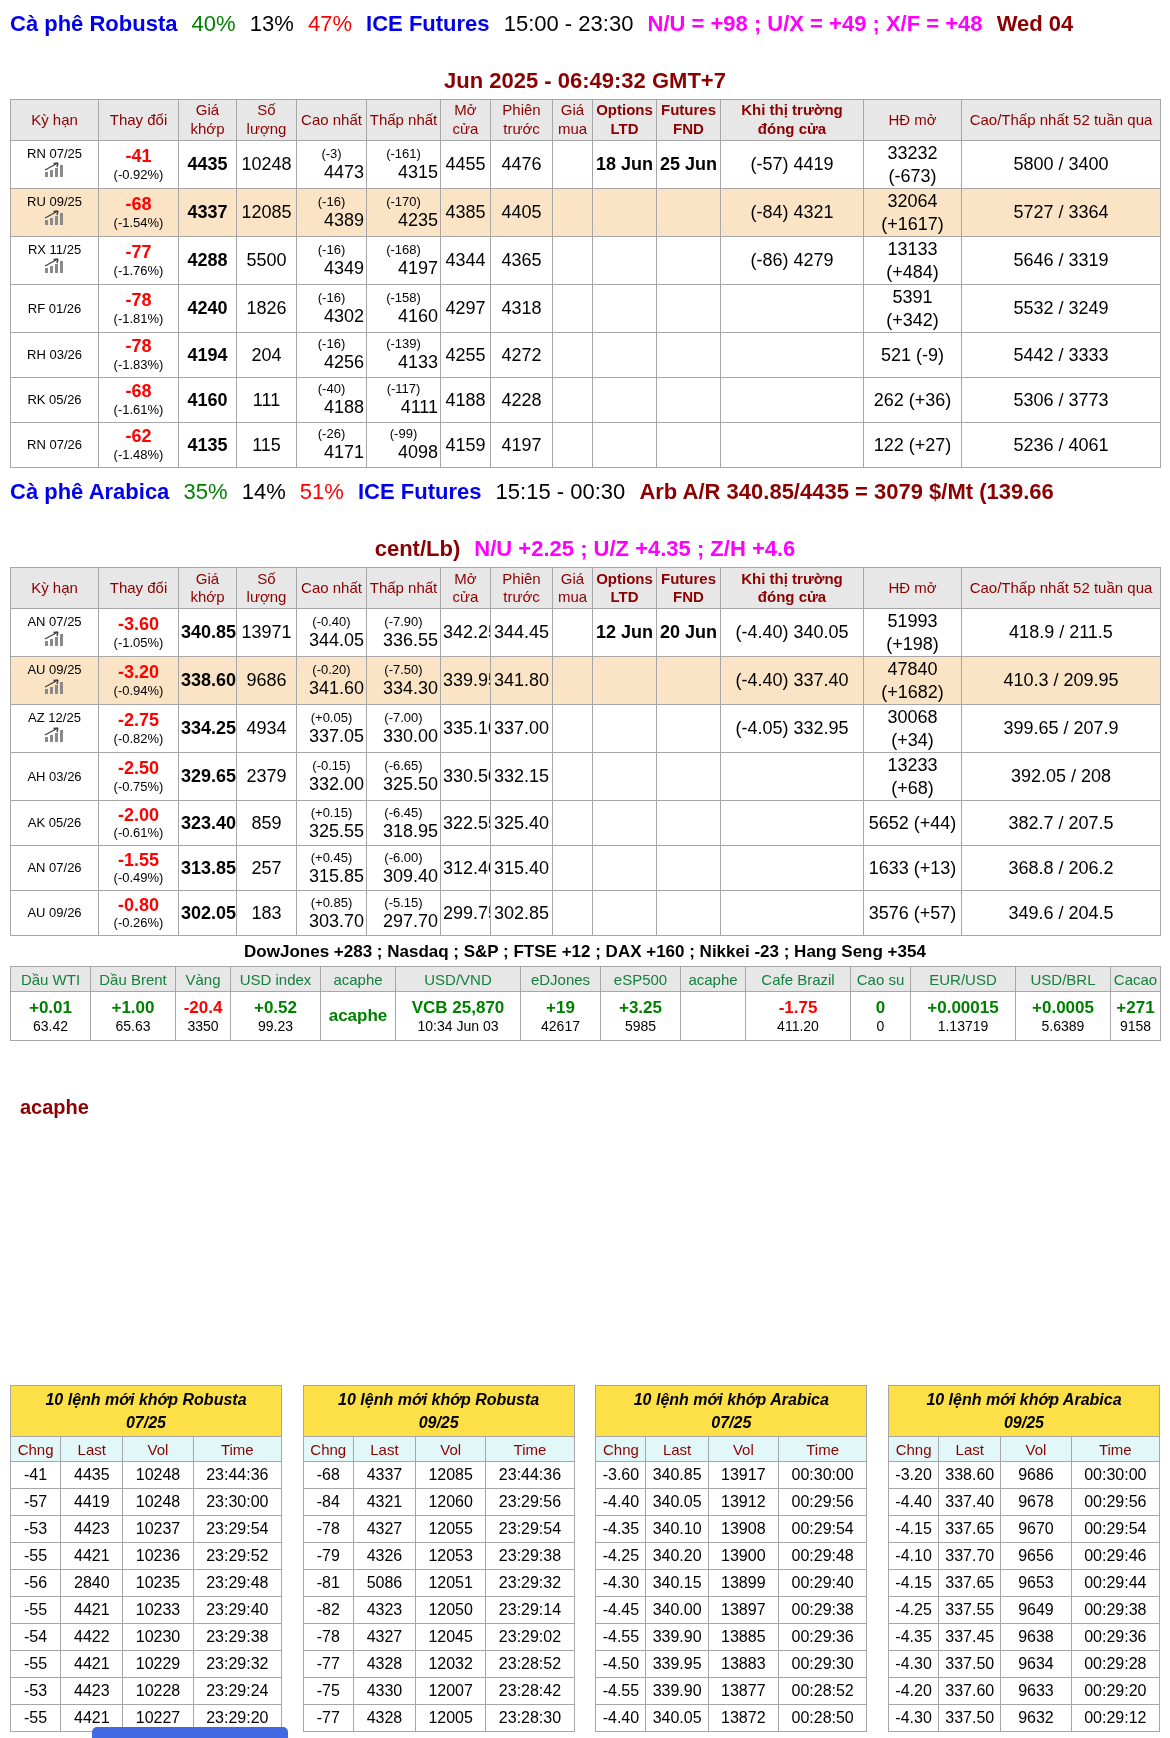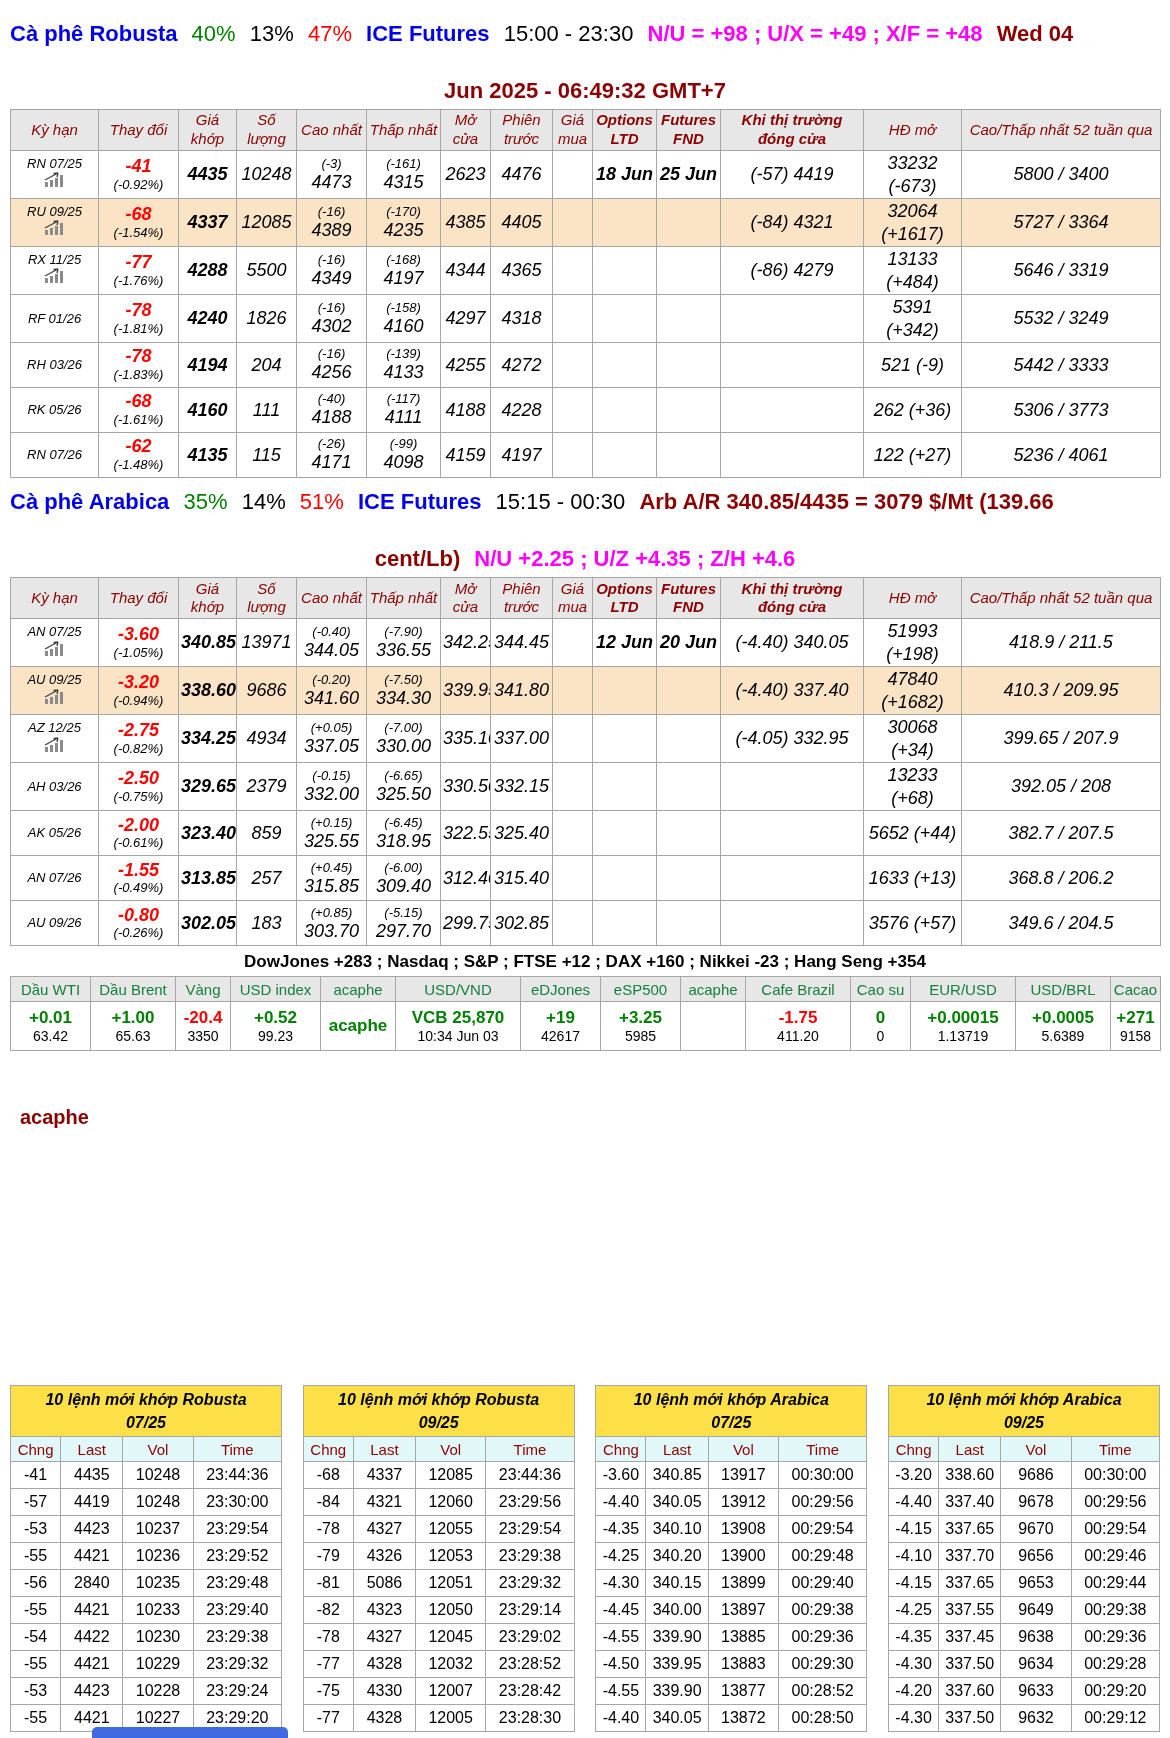--- a/index.html
+++ b/index.html
@@ -1,42 +1,42 @@
 <!DOCTYPE html>
 <html><head>
 <meta charset="utf-8">
 <style>
   html,body{margin:0;padding:0;background:#fff;}
   body{width:1170px;font-family:"Liberation Sans","DejaVu Sans",sans-serif;}
-  .page{position:relative;width:1170px;height:1738px;overflow:hidden;box-sizing:border-box;padding:20px 10px;}
+  .page{position:relative;width:1170px;height:1738px;overflow:hidden;box-sizing:border-box;padding:10px 10px;}
   
   .titlebar{white-space:nowrap;font-size:22px;line-height:1.3;margin-bottom:4px;}
   .titlebar span + span{margin-left:8px;}
   .center{text-align:center;margin-top:28px;}
   .blue{color:#0000EE;}
   .green{color:#008000;}
   .red{color:#FF0000;}
   .black{color:#000;}
   .magenta{color:#FF00FF;}
   .darkred{color:#8B0000;}
   .b{font-weight:bold;}
   
   table{border-collapse:collapse;table-layout:fixed;}
-  .fut{width:1150px;margin-bottom:5px;font-style:italic;}
+  .fut{width:1150px;margin-bottom:5px;}
   .fut th,.fut td{border:1px solid #a6a6a6;text-align:center;vertical-align:middle;padding:1px 2px;overflow:hidden;}
   .fut th{background:#e7e7e7;color:#8B0000;font-weight:normal;font-size:15px;height:38px;line-height:1.25;}
   .fut th.b{font-weight:bold;}
   .fut td{font-size:18px;height:42px;color:#000;}
   .fut tr.hl td{background:#FBE3C6;}
   .contract{font-size:13px;line-height:1.1;}
   .chg{color:#FF0000;font-weight:bold;font-size:18px;line-height:1.1;}
   .pct{font-size:13px;color:#000;line-height:1.2;}
   .last{font-weight:bold;}
   .note{font-size:13px;line-height:1.15;}
-  .val{font-size:18px;line-height:1.15;}
+  .val{font-size:18px;line-height:1.15;text-align:right;}
   .mid{font-size:16px;}
   .pre{white-space:pre-line;line-height:1.25;}
   
   .dow{text-align:center;font-weight:bold;font-size:17px;margin:6px 0 4px 0;color:#000;}
   
   .idx{width:1150px;}
   .idx th,.idx td{border:1px solid #a6a6a6;text-align:center;vertical-align:middle;padding:1px 2px;overflow:hidden;}
   .idx th{background:#e7e7e7;color:#15803d;font-weight:normal;font-size:15px;height:22px;}
   .idx td{height:46px;}
   .top{font-weight:bold;font-size:17px;line-height:1.25;}
@@ -124,21 +124,21 @@
           <td class="last">4435</td>
           <td>10248</td>
           <td>
             <div class="note">(-3)</div>
             <div class="val">4473</div>
           </td>
           <td>
             <div class="note">(-161)</div>
             <div class="val">4315</div>
           </td>
-          <td>2623</td>
+          <td>4455</td>
           <td>4476</td>
           <td></td>
           <td class="mid b">18 Jun</td>
           <td class="mid b">25 Jun</td>
           <td class="mid">(-57) 4419</td>
           <td class="mid pre">33232
 (-673)</td>
           <td class="mid">5800 / 3400</td>
         </tr>
         <tr class="hl">

